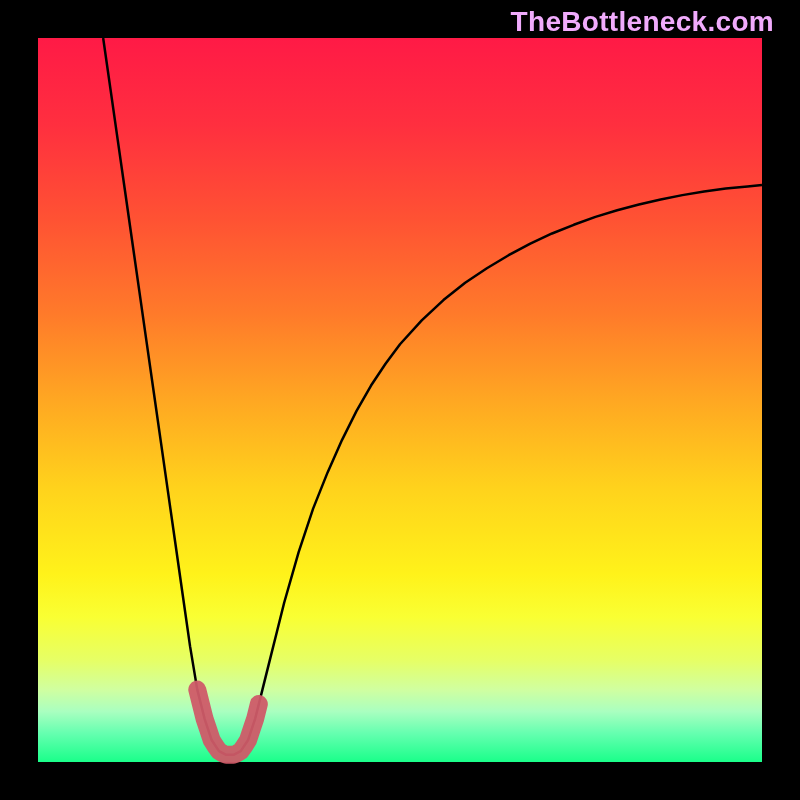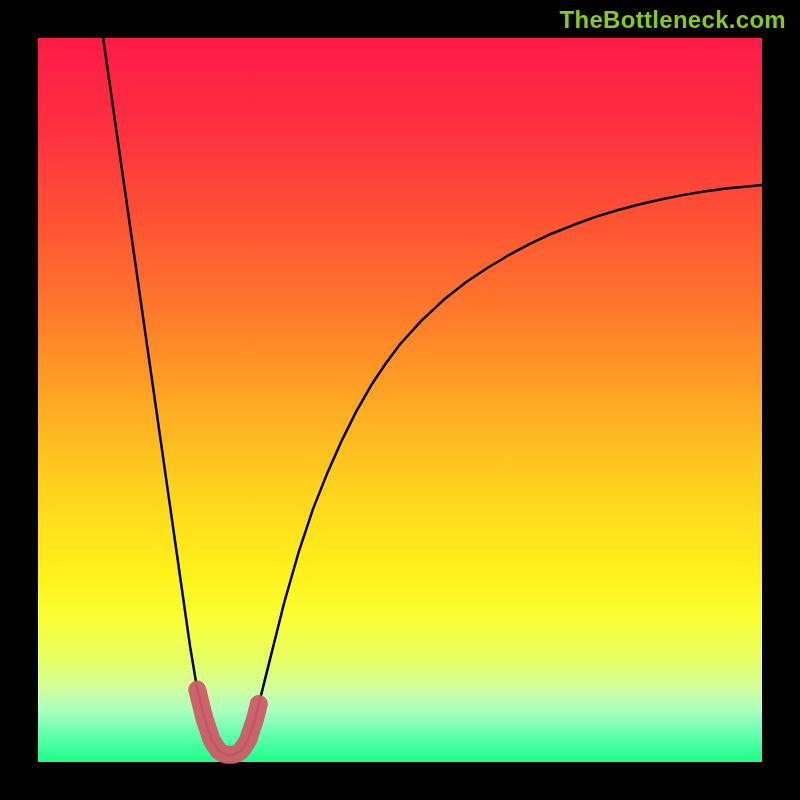--- a/index.html
+++ b/index.html
@@ -15,23 +15,23 @@
     position: absolute;
     left: 0;
     top: 0;
     width: 800px;
     height: 800px;
     background: #000;
   }
   .watermark {
     position: absolute;
     top: 6px;
-    right: 14px;
-    color: #84cc16;
-    font-size: 24px;
+    right: 26px;
+    color: #f0abfc;
+    font-size: 28px;
     font-weight: 600;
     letter-spacing: 0.3px;
     z-index: 10;
   }
   svg {
     position: absolute;
     left: 0;
     top: 0;
   }
 </style>

